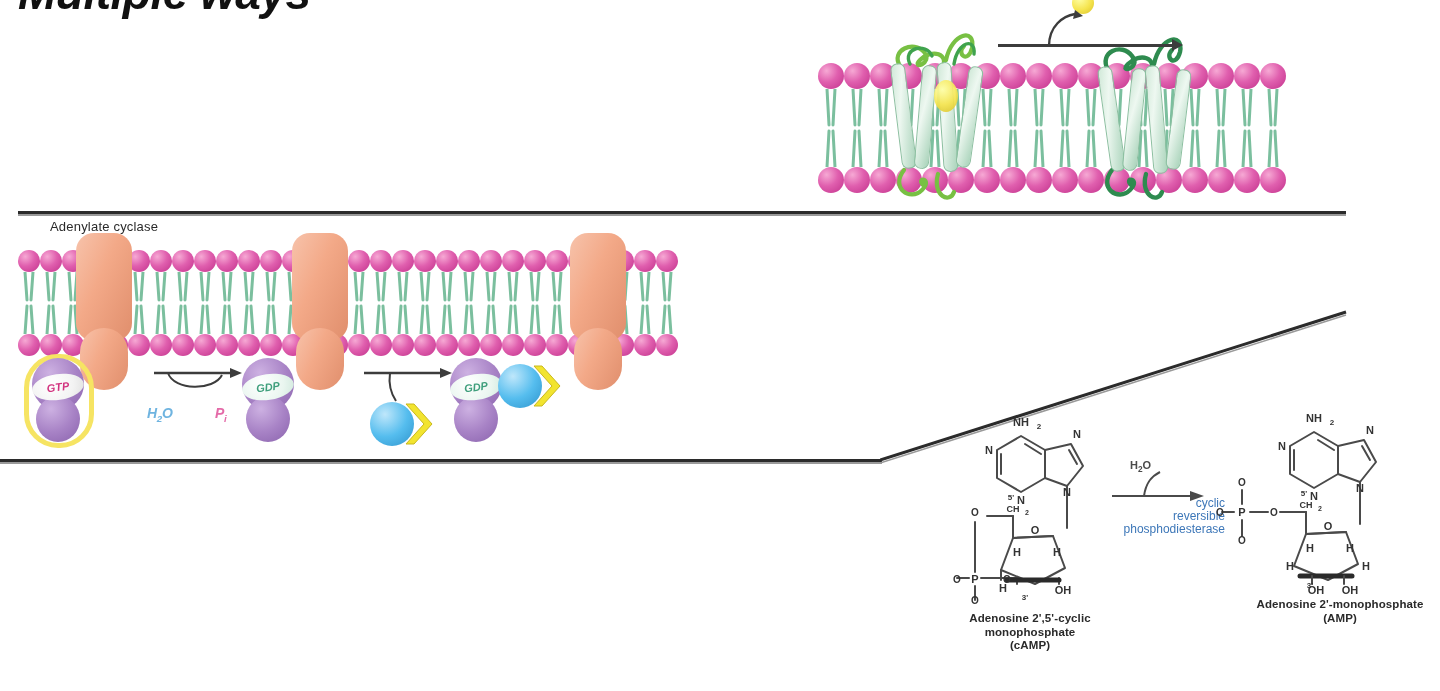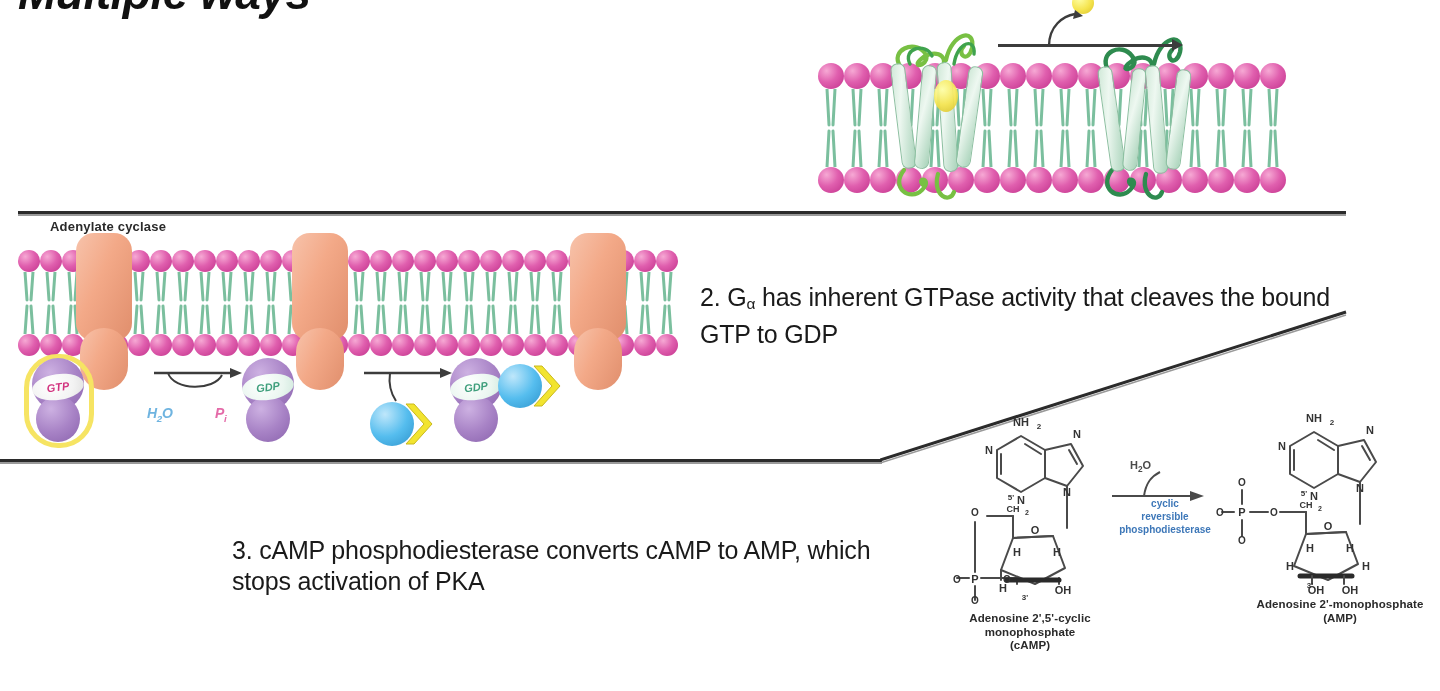--- a/index.html
+++ b/index.html
@@ -124,36 +124,35 @@
     letter-spacing: -0.3px;
   }
   .rxn-label sub { font-size: .7em; }
   .lbl-blue { color: #6fb4e0; }
   .lbl-pink { color: #e46aa8; }
   .small-arrow { position: absolute; }
 
   .diagram-label {
     position: absolute; font-size: 13px; color: #2a2a2a;
     letter-spacing: .2px;
-    font-weight: bold;
   }
 
   
   .chem { position: absolute; }
   .chem svg { display: block; overflow: visible; }
   .chem-caption {
     position: absolute; text-align: center;
     font-size: 11.5px; font-weight: bold; color: #2a2a2a;
     line-height: 13.5px; letter-spacing: .1px;
   }
   #cap-camp { left: 930px; top: 612px; width: 200px; }
   #cap-amp  { left: 1240px; top: 598px; width: 200px; }
   .enz-label {
-    position: absolute; text-align: center;
-    font-size: 10px; font-weight: bold; color: #3d77b8;
+    position: absolute; text-align: right;
+    font-size: 12px; font-weight: normal; color: #3d77b8;
     line-height: 13px; width: 120px;
   }
   #enz-pde { left: 1105px; top: 497px; }
   .h2o-label {
     position: absolute; font-size: 11px; font-weight: bold;
     color: #4a4a4a;
   }
   .h2o-label sub { font-size: .75em; }
 </style>
 </head>
@@ -166,25 +165,21 @@
   <div class="rule" id="rule-top"></div>
   <div class="rule" id="rule-mid"></div>
   <div class="diag-rule">
     <svg width="490" height="156" viewBox="0 0 490 156">
       <line x1="0" y1="150" x2="466" y2="2" stroke="#2b2b2b" stroke-width="3"></line>
       <line x1="0" y1="153" x2="466" y2="5" stroke="#9a9a9a" stroke-width="1.6"></line>
     </svg>
   </div>
 
 
-  <div class="statement" id="stmt2">
-    <span>2. G</span><sub>α</sub><span> has inherent GTPase activity that cleaves the bound GTP to GDP</span>
-  </div>
-
-  <div class="statement" id="stmt3">3. cAMP phosphodiesterase converts cAMP to AMP, which stops activation of PKA</div>
+
 
   <div class="bilayer" id="memb-top">
     <div class="heads-row" style="top:0;">
         <div class="head" style="width: 26px; height: 26px;"></div>
         <div class="head" style="width: 26px; height: 26px;"></div>
         <div class="head" style="width: 26px; height: 26px;"></div>
         <div class="head" style="width: 26px; height: 26px;"></div>
         <div class="head" style="width: 26px; height: 26px;"></div>
         <div class="head" style="width: 26px; height: 26px;"></div>
         <div class="head" style="width: 26px; height: 26px;"></div>

